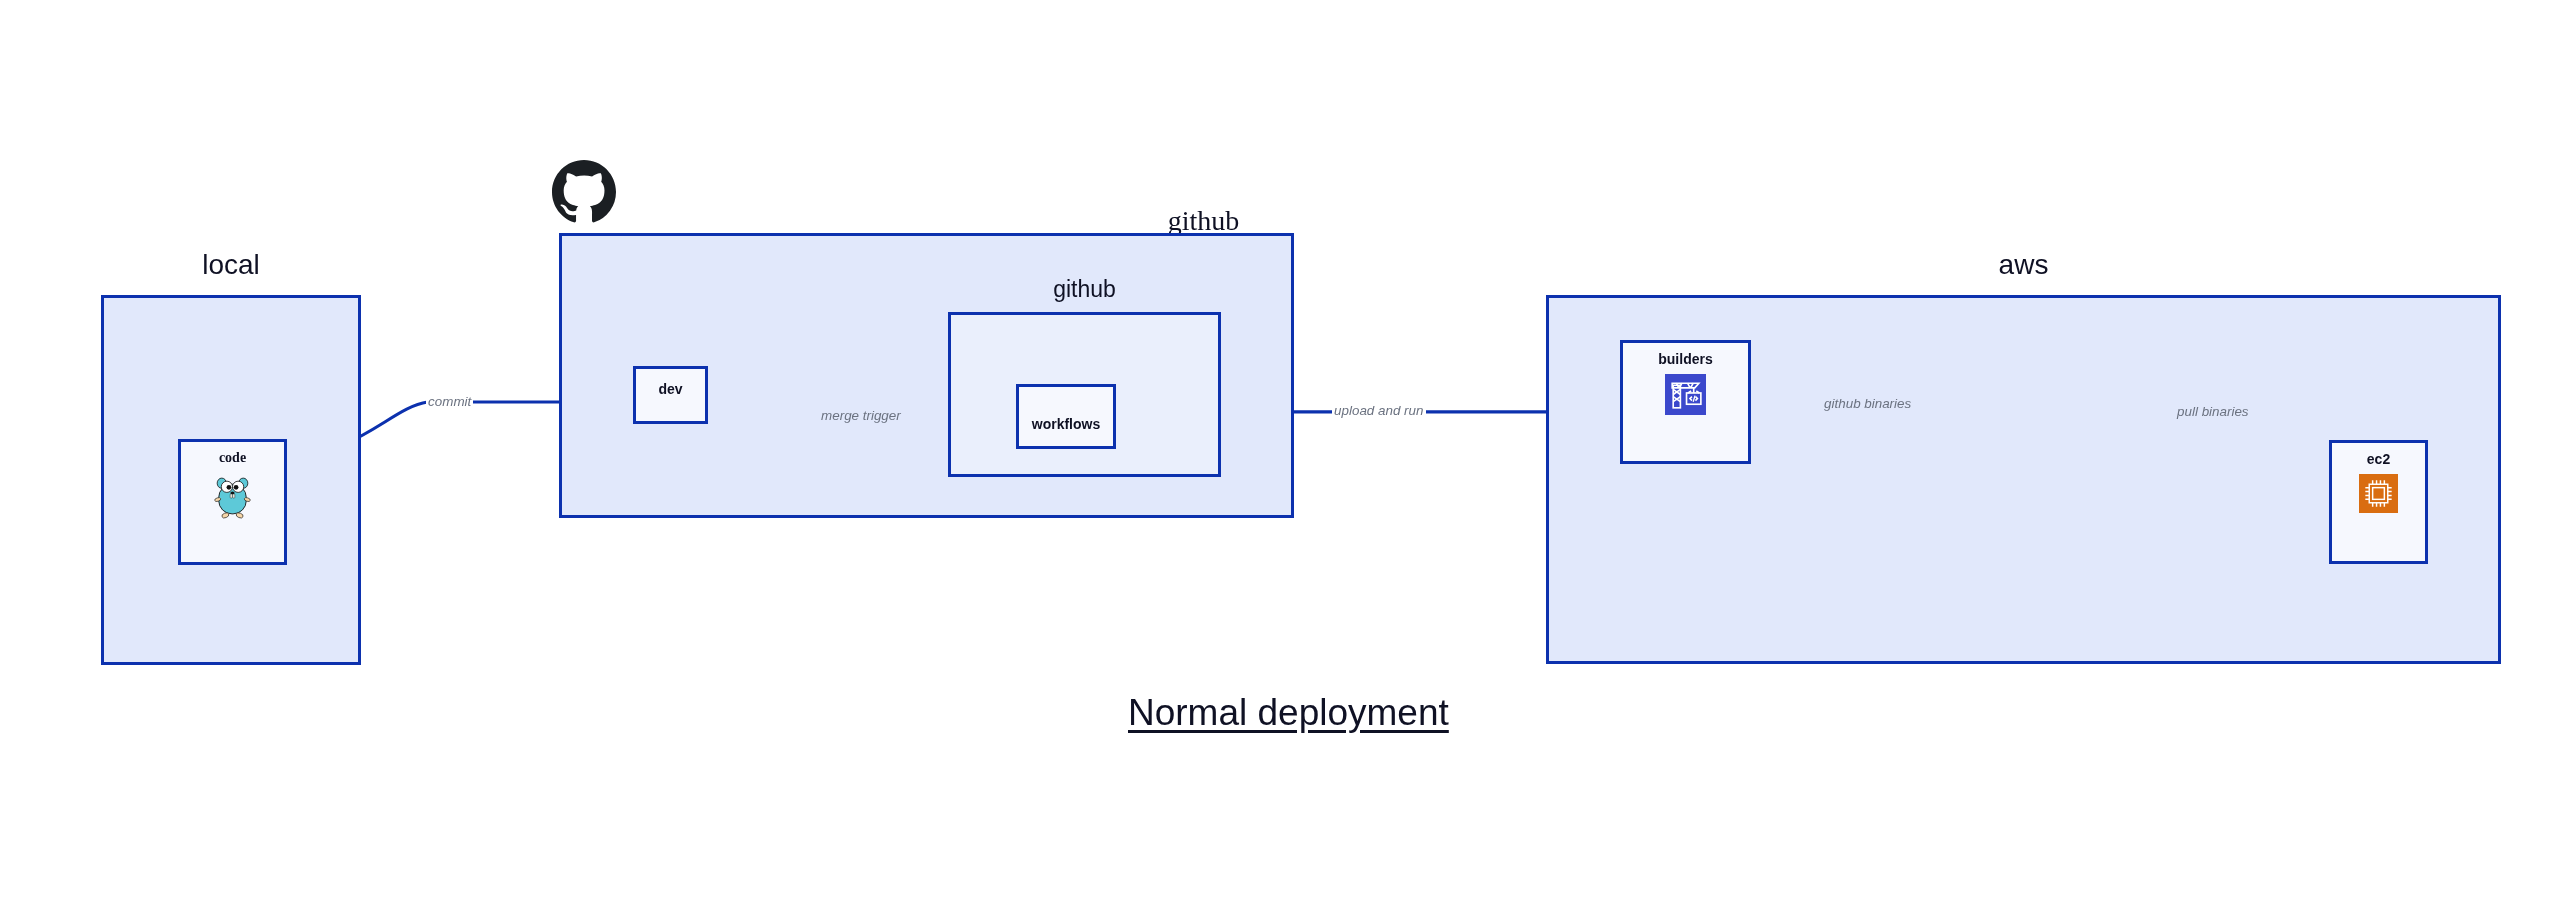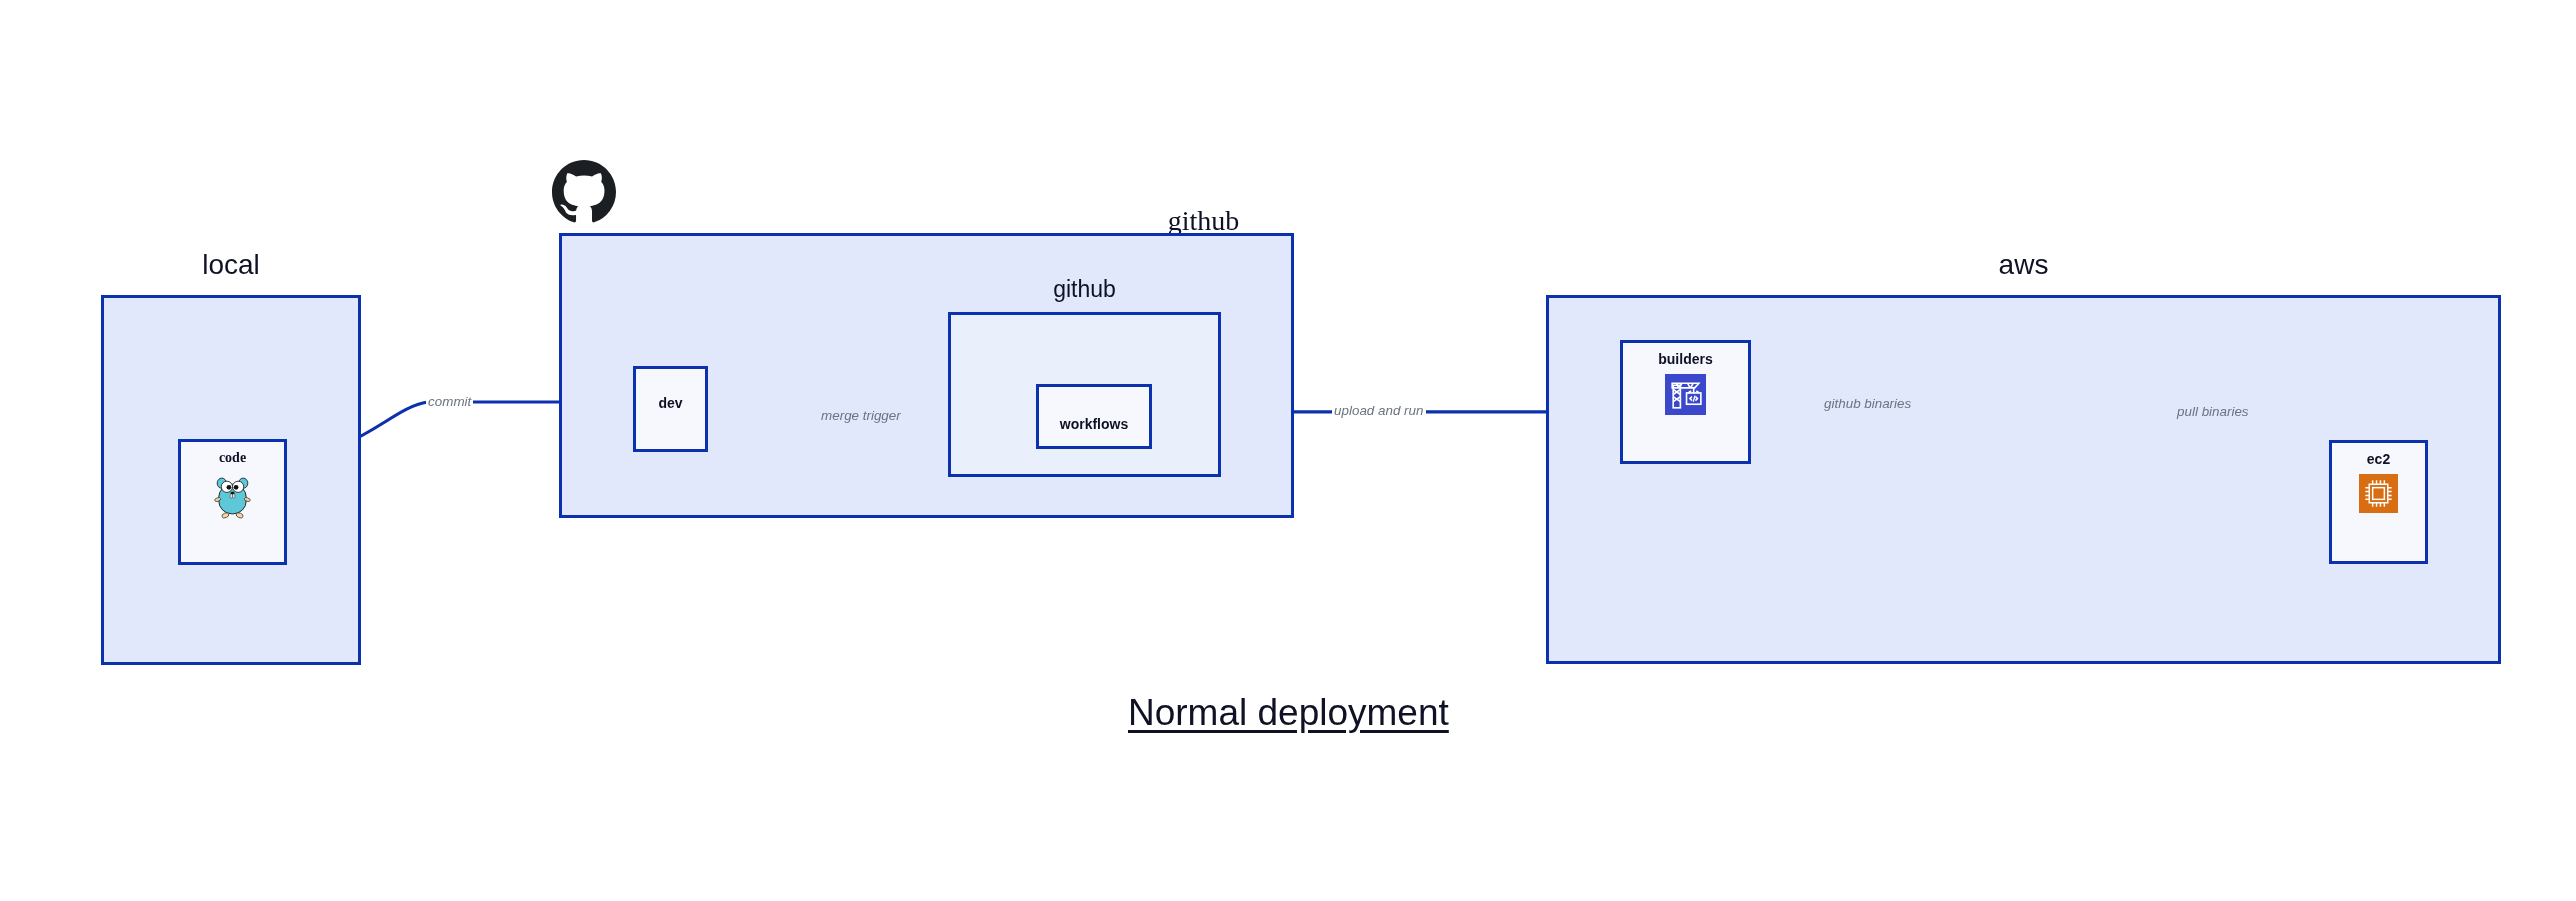--- a/index.html
+++ b/index.html
@@ -193,25 +193,25 @@
   <div class="group-title" style="left:1113px; top:207px; width:181px; text-align:center;font-family:Liberation Serif, serif;">github</div>
 
   <div class="group" style="left:559px; top:233px; width:735px; height:285px;">
   </div>
 
   <div class="subgroup-title" style="left:948px; top:278px; width:273px; text-align:center;">github</div>
 
   <div class="subgroup" style="left:948px; top:312px; width:273px; height:165px;">
   </div>
 
-  <div class="node white" style="left:1016px; top:384px; width:116px; height:65px; justify-content:flex-end;margin-left:20px;">
+  <div class="node white" style="left:1016px; top:384px; width:100px; height:65px; justify-content:flex-end;">
     <div class="node-label" style="margin-top:0; margin-bottom:15.5px;">workflows</div>
   </div>
 
-  <div class="node white" style="left:633px; top:366px; width:75px; height:86px; justify-content:center;">
+  <div class="node white" style="left:633px; top:366px; width:75px; height:58px; justify-content:center;">
     <div class="node-label" style="margin-top:0; margin-bottom:11.3px;">dev</div>
   </div>
 
   <div class="group-title" style="left:1546px; top:251px; width:955px; text-align:center;">aws</div>
 
   <div class="group" style="left:1546px; top:295px; width:955px; height:369px;">
   </div>
 
   <div class="node white" style="left:1620px; top:340px; width:131px; height:124px;">
     <div class="node-label">builders</div>

